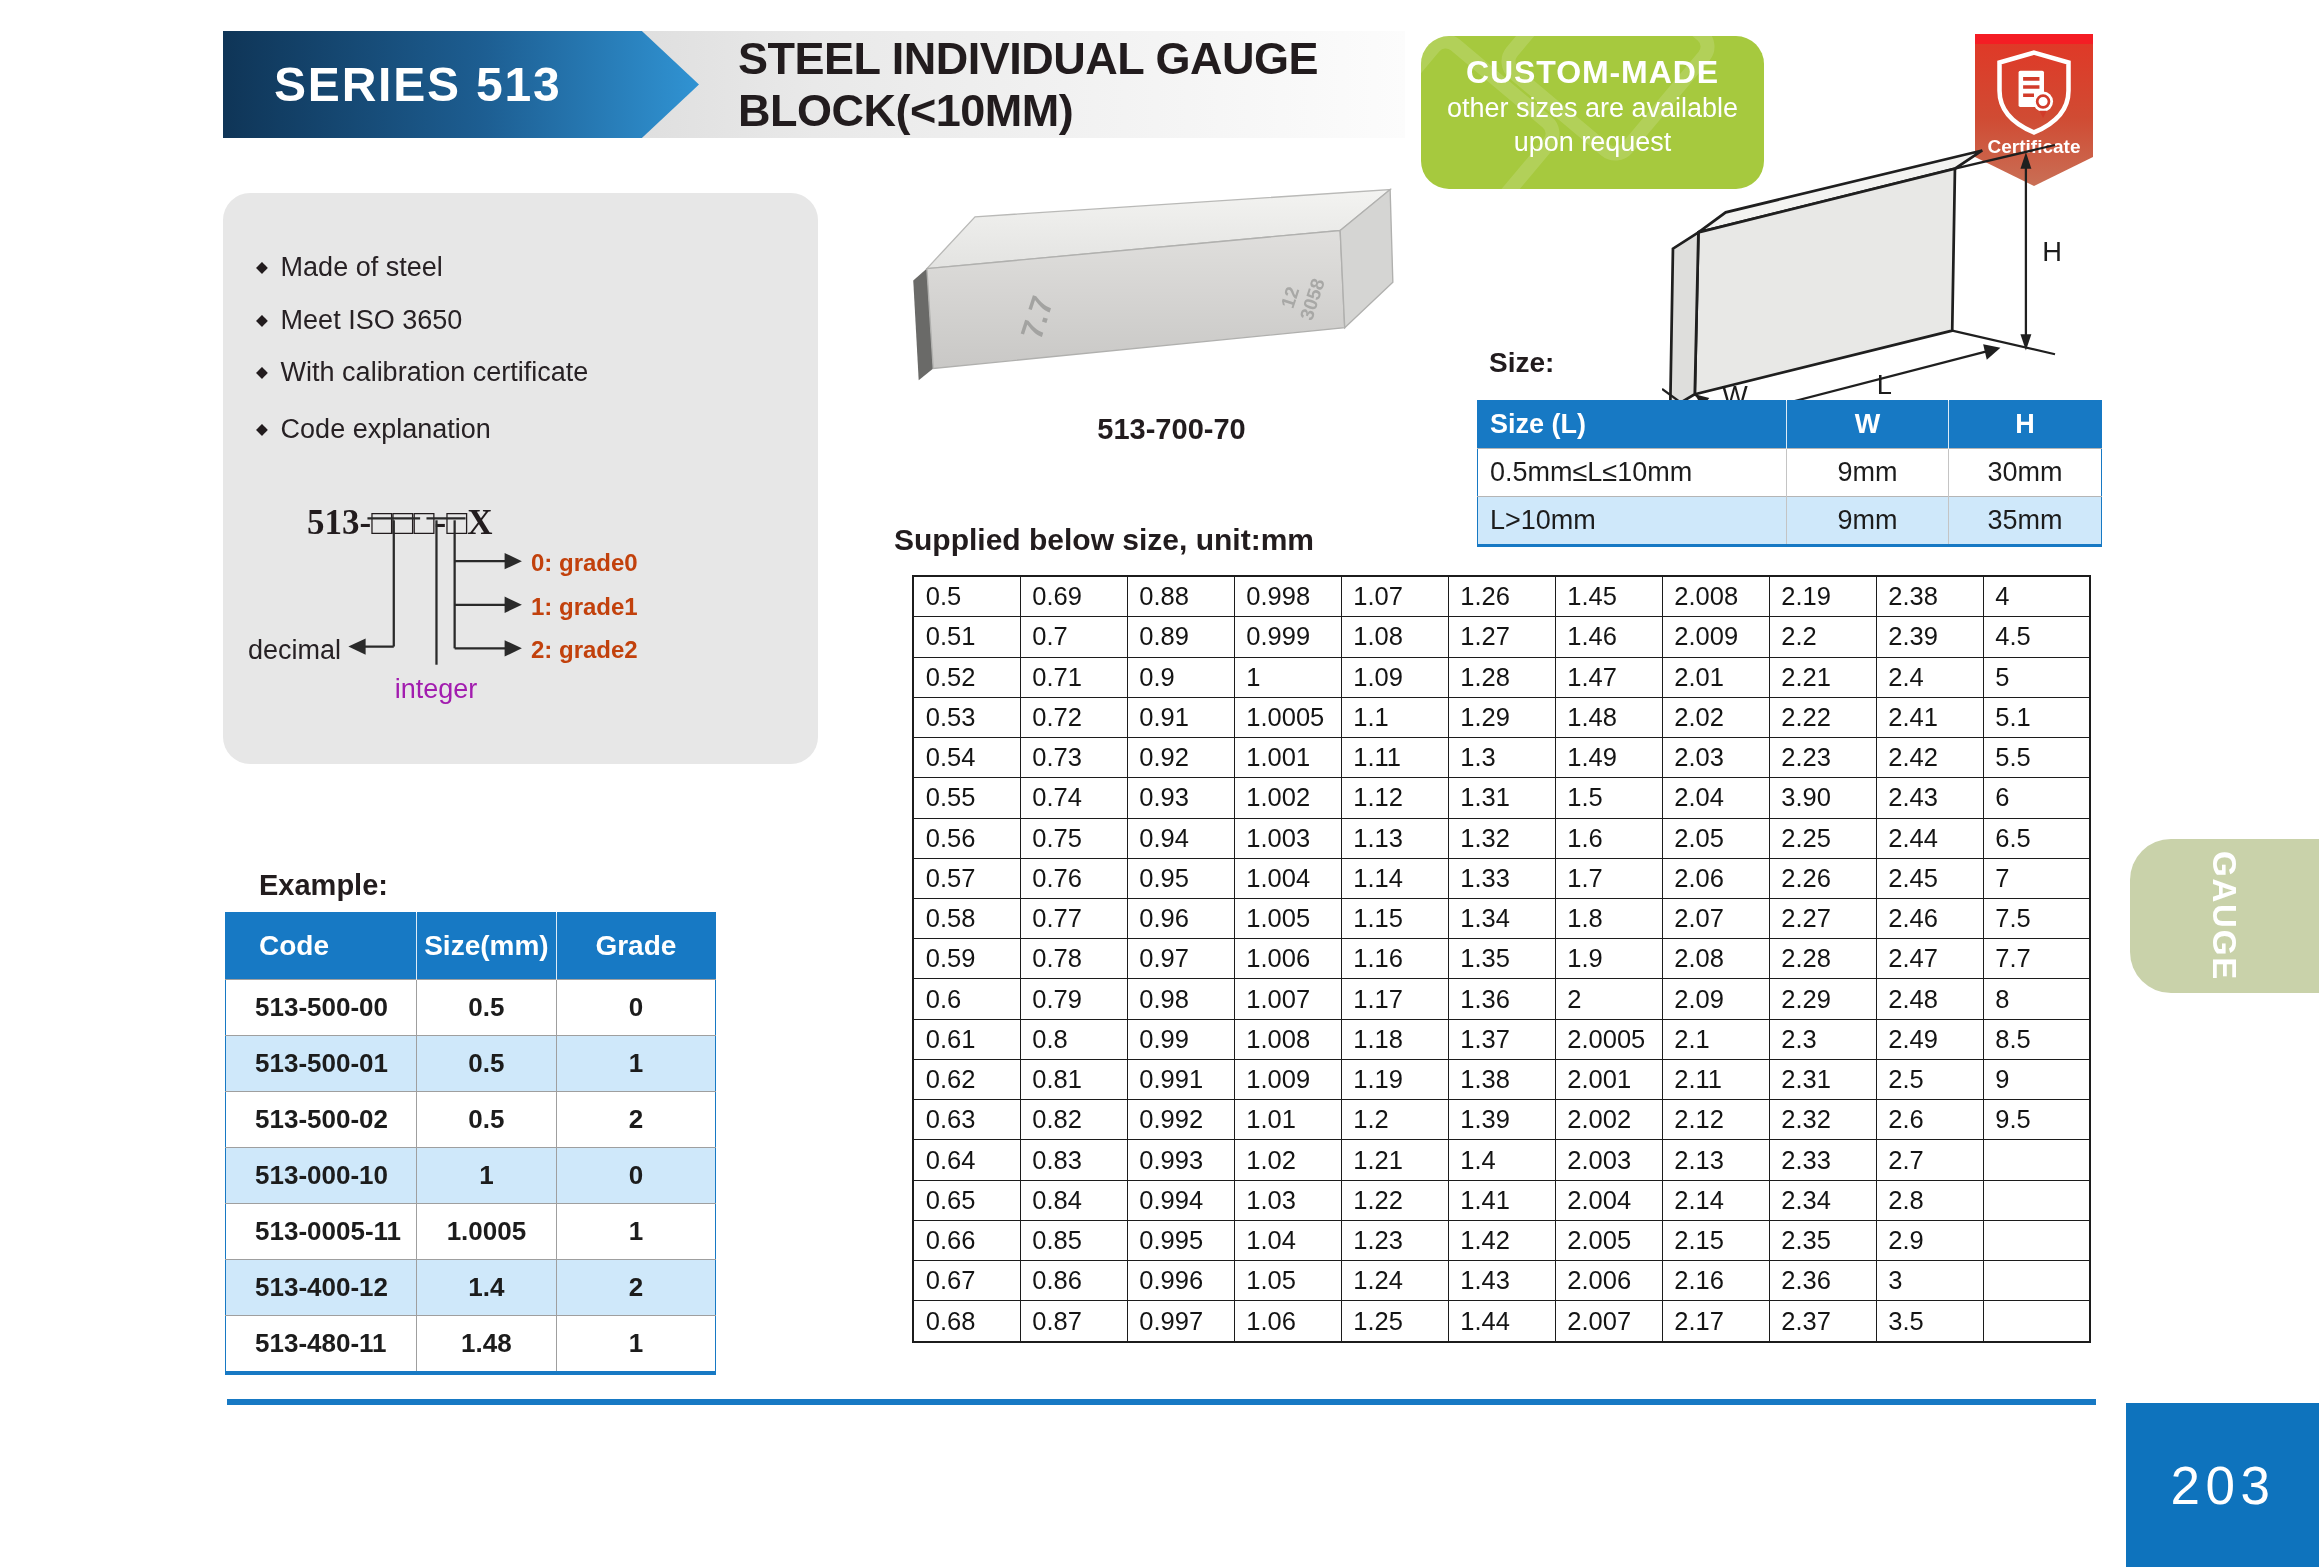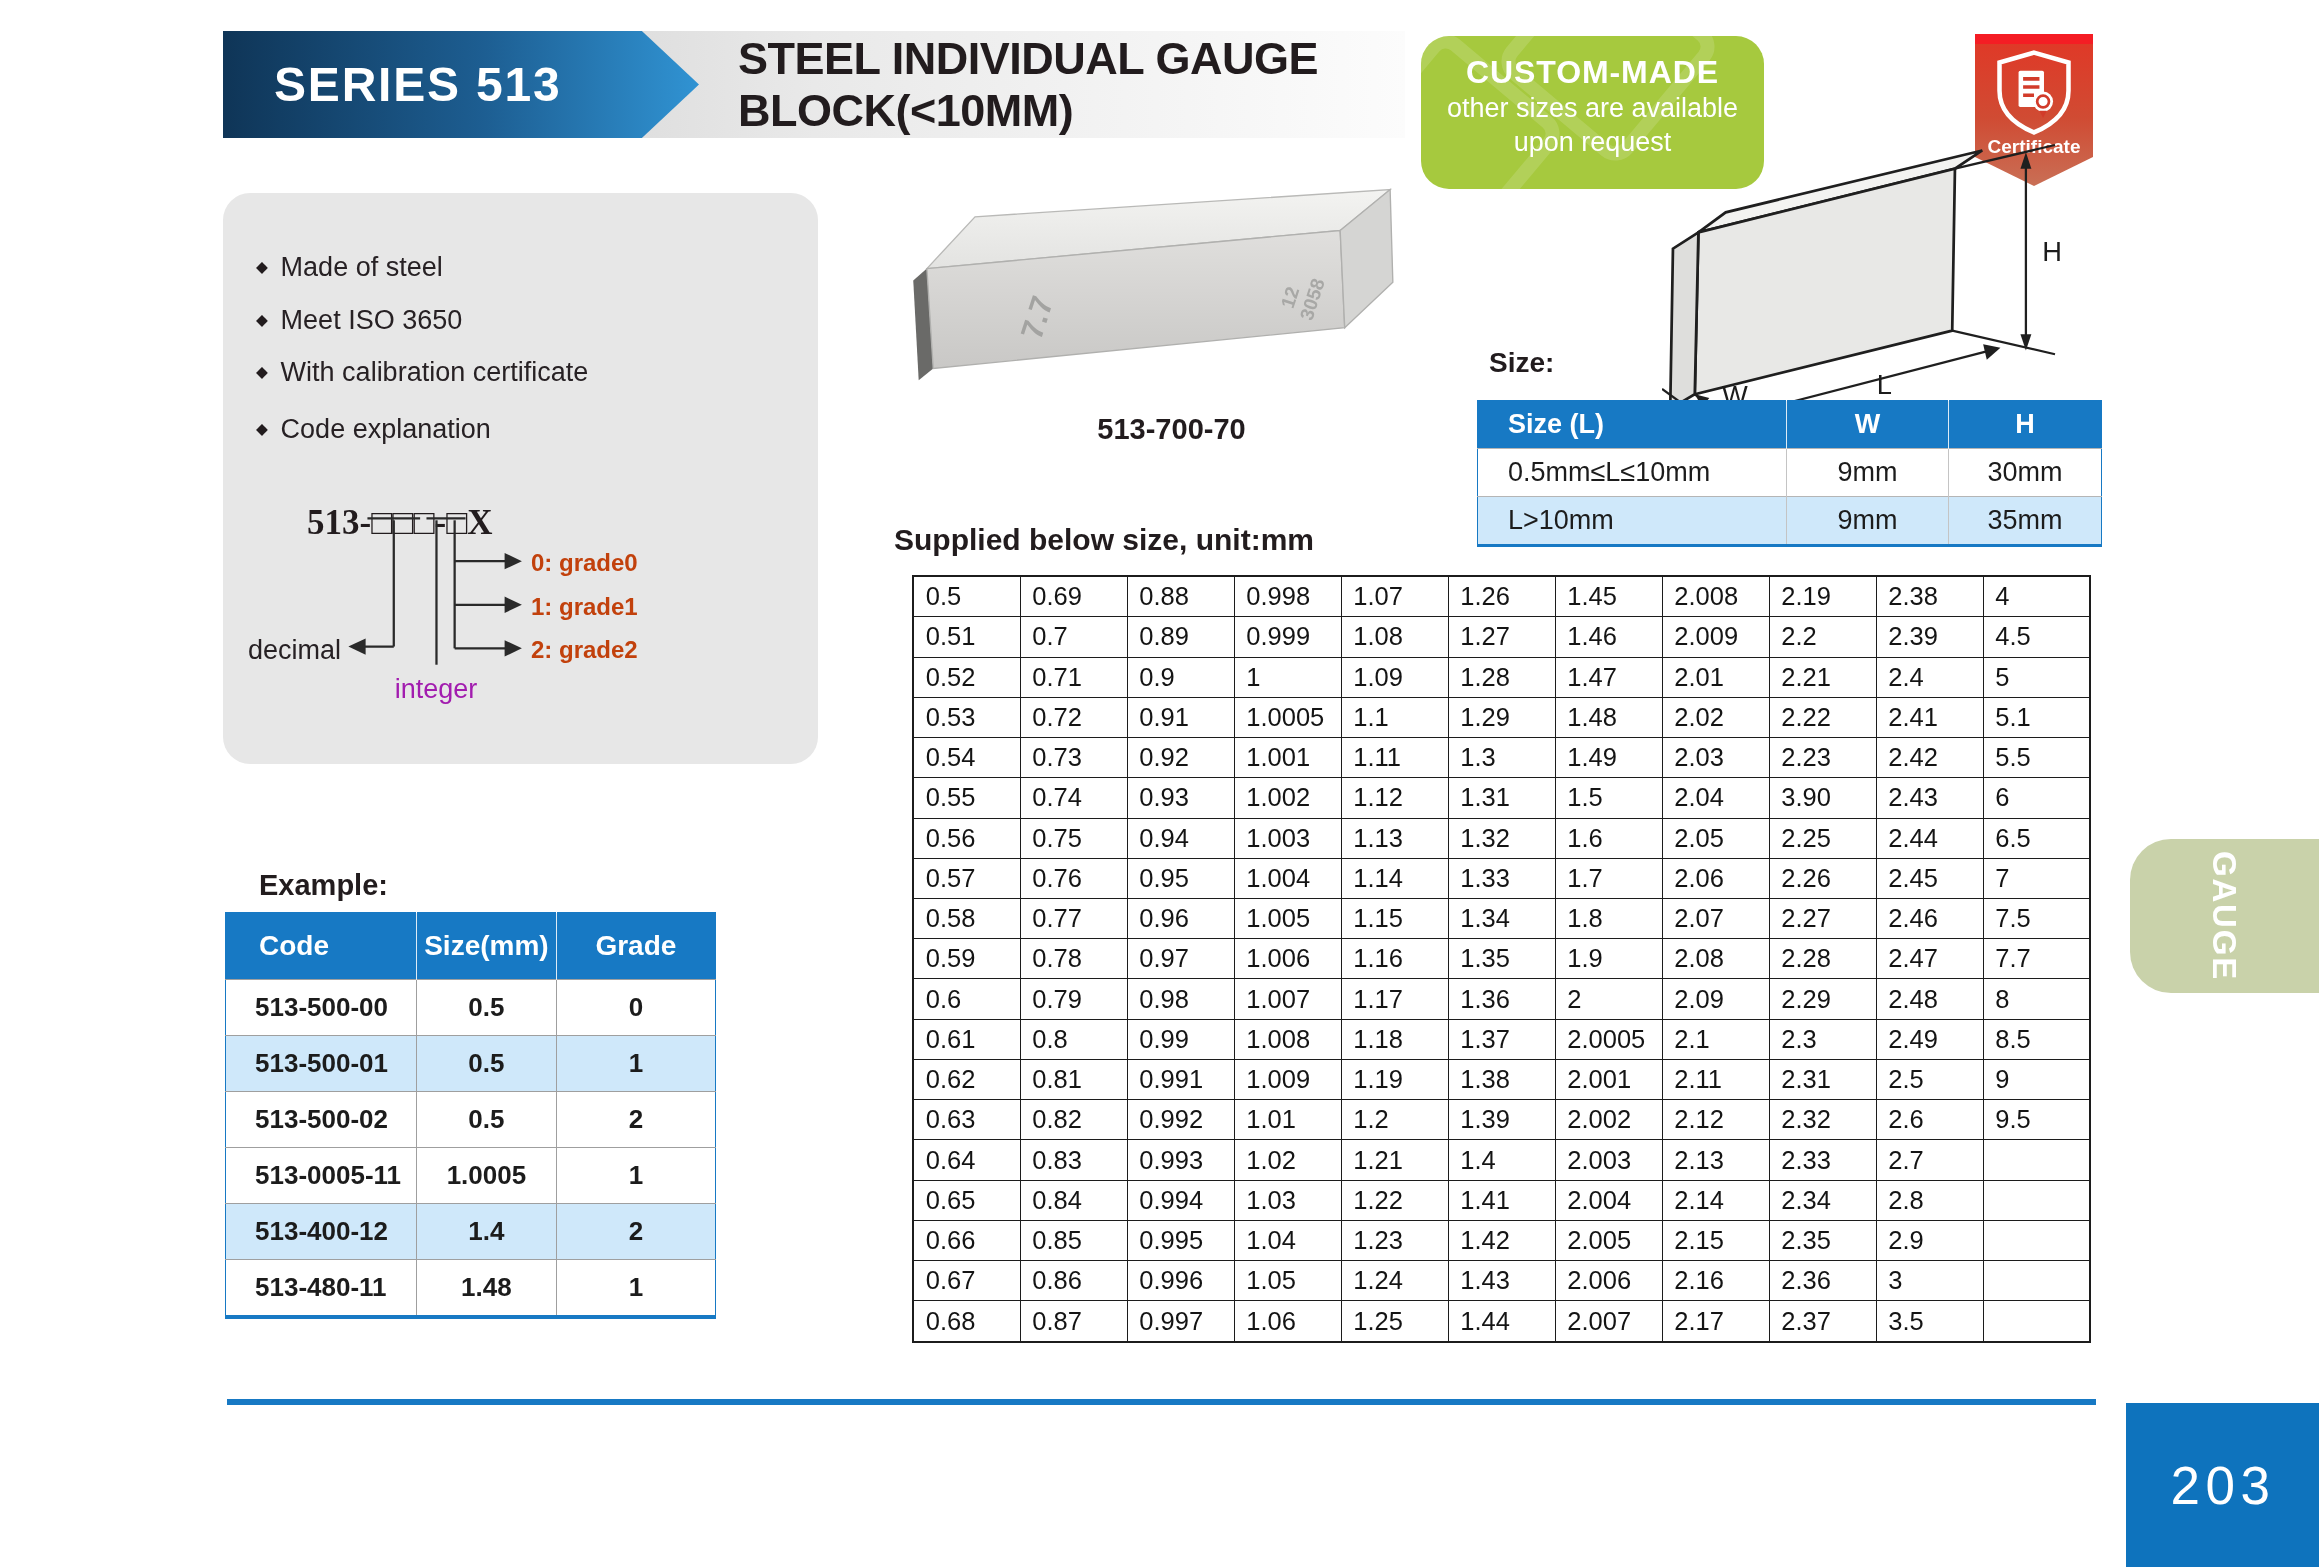--- a/index.html
+++ b/index.html
@@ -52,21 +52,21 @@
     font-size:29px;font-weight:700;color:#221c1e;}
 
   
   #size-label{left:1489px;top:347px;font-size:28px;font-weight:700;color:#221c1e;}
   #size-table{left:1477px;top:400px;width:625px;}
   #size-table table{width:100%;border-collapse:collapse;table-layout:fixed;
     border:1.8px solid #1779c4;border-bottom-width:3.6px;}
   #size-table th{background:#1779c4;color:#fff;font-size:27px;font-weight:700;height:45px;
     border-right:1.8px solid rgba(255,255,255,.85);}
   #size-table th:last-child{border-right:none;}
-  #size-table th.left,#size-table td.left{text-align:left;padding-left:30px;}
+  #size-table th.left,#size-table td.left{text-align:left;padding-left:12px;}
   #size-table td{font-size:27px;color:#1c1c1c;height:45px;text-align:center;
     border-top:1.8px solid #b5b5b5;border-right:1.8px solid #c4c4c4;}
   #size-table td:last-child{border-right:none;}
   #size-table tr.alt td{background:#cfe8fa;}
 
   
   #supplied-title{left:894px;top:523px;font-size:30px;font-weight:700;color:#221c1e;}
   #supplied-table{left:912px;top:575px;width:1179px;height:768px;}
   #supplied-table table{width:100%;height:100%;border-collapse:collapse;table-layout:fixed;
     border:2.7px solid #1c1c1c;}
@@ -528,20 +528,25 @@
           <tr class="alt">
             <td class="left">513-500-01</td>
             <td>0.5</td>
             <td>1</td>
           </tr>
           <tr>
             <td class="left">513-500-02</td>
             <td>0.5</td>
             <td>2</td>
           </tr>
+          <tr class="alt">
+            <td class="left">513-000-10</td>
+            <td>1</td>
+            <td>0</td>
+          </tr>
           <tr>
             <td class="left">513-0005-11</td>
             <td>1.0005</td>
             <td>1</td>
           </tr>
           <tr class="alt">
             <td class="left">513-400-12</td>
             <td>1.4</td>
             <td>2</td>
           </tr>

